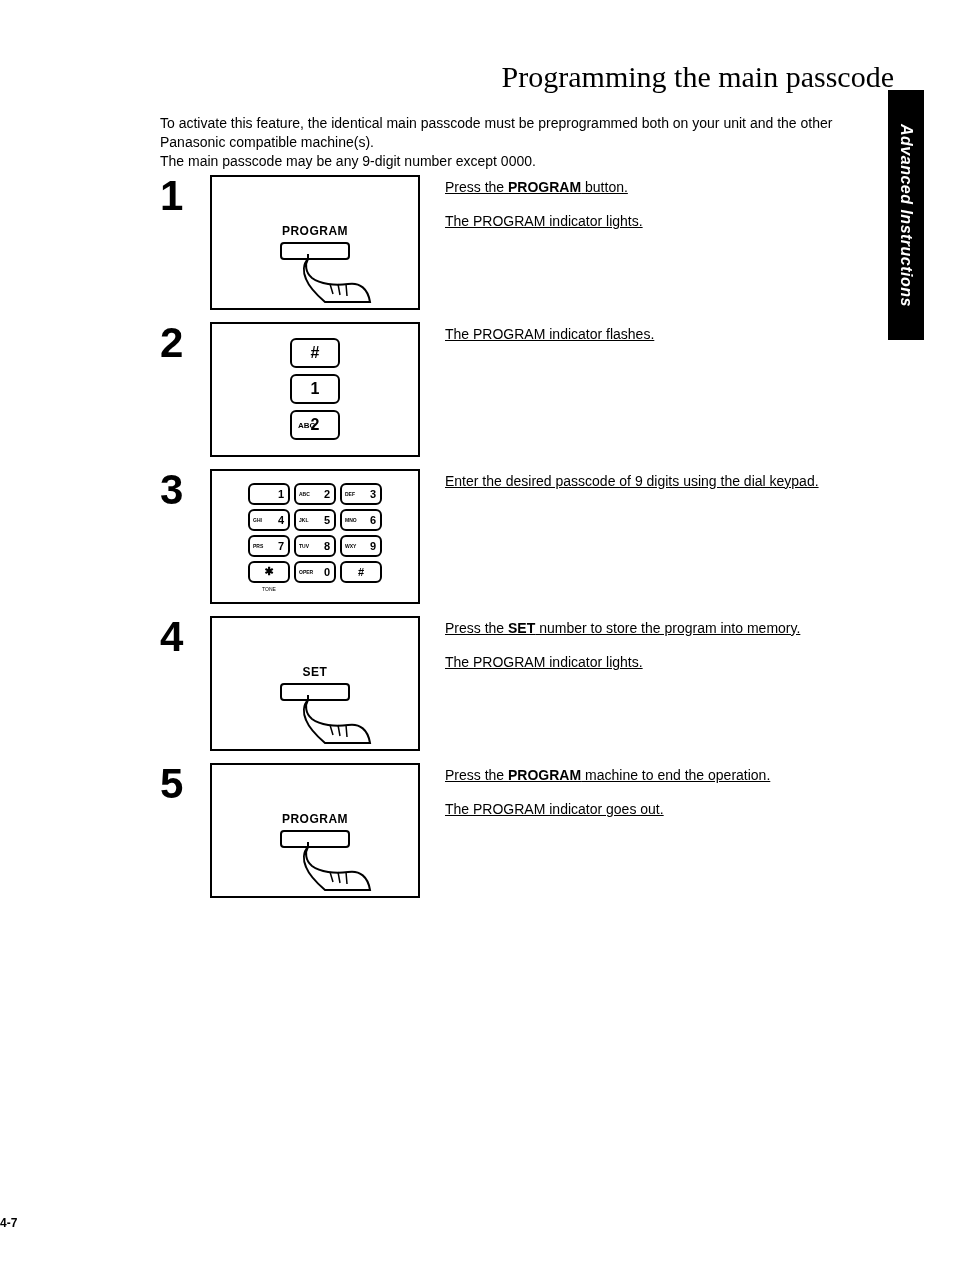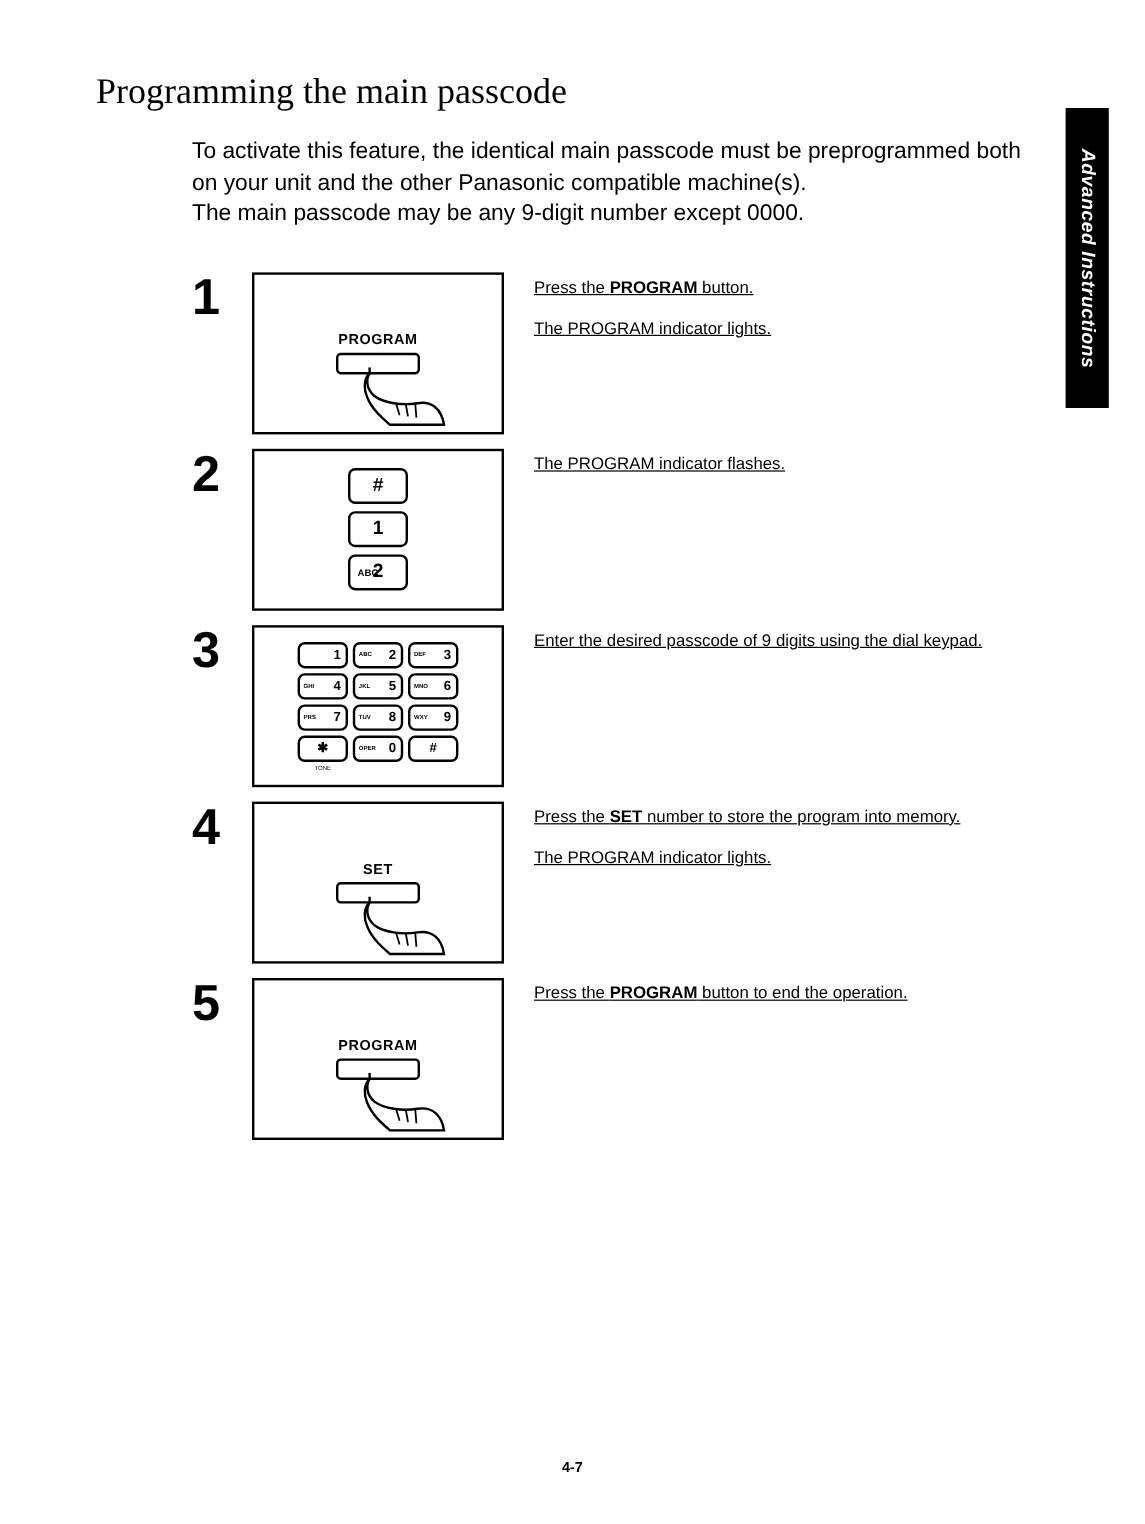--- a/index.html
+++ b/index.html
@@ -14,26 +14,27 @@
   .page {
     padding: 60px 60px 40px 80px;
     position: relative;
     height: 100%;
   }
   .title {
     font-family: "Times New Roman", Times, serif;
     font-size: 30px;
     font-weight: 400;
     margin-bottom: 20px;
+    text-align: right;
   }
   .intro {
     margin-left: 80px;
-    font-size: 19px;
+    font-size: 14px;
     line-height: 1.35;
-    margin-bottom: 36px;
+    margin-bottom: 4px;
     max-width: 700px;
   }
   .side-tab {
     position: absolute;
     top: 90px;
     right: 30px;
     width: 36px;
     height: 250px;
     background: #000;
     color: #fff;
@@ -148,21 +149,20 @@
     align-items: center;
   }
   .keypad-row { display: flex; }
   .tone-label { font-size: 5px; margin-top: 1px; }
 
   .page-num {
     position: absolute;
     bottom: 40px;
     left: 0;
     width: 100%;
-    text-align: center;
     font-size: 12px;
     font-weight: bold;
   }
 </style>
 </head>
 <body>
 
 <div class="page">
 
   <h1 class="title">Programming the main passcode</h1>
@@ -314,21 +314,22 @@
           <div class="hand">
             <svg class="finger-svg" viewBox="0 0 75 55">
               <path d="M 8 5 L 8 0 M 8 5 C 5 10, 5 18, 12 24 C 20 30, 35 32, 48 30 C 60 28, 68 35, 70 48 L 25 48 C 18 42, 10 35, 6 25 C 3 18, 3 10, 8 5 Z" fill="#fff" stroke="#000" stroke-width="2"></path>
               <path d="M 30 30 L 33 40 M 38 30 L 40 41 M 46 30 L 47 42" stroke="#000" stroke-width="1.5" fill="none"></path>
             </svg>
           </div>
         </div>
       </div>
       <div class="step-text">
         <div class="line1">
-          <span>Press the </span><b>PROGRAM</b><span> button to end the operation.</span>
-        </div>
+          <span>Press the </span><b>PROGRAM</b><span> machine to end the operation.</span>
+        </div>
+        <div>The PROGRAM indicator goes out.</div>
       </div>
     </div>
 
   </div>
 
   <div class="page-num">4-7</div>
 </div>
 
 </body></html>

